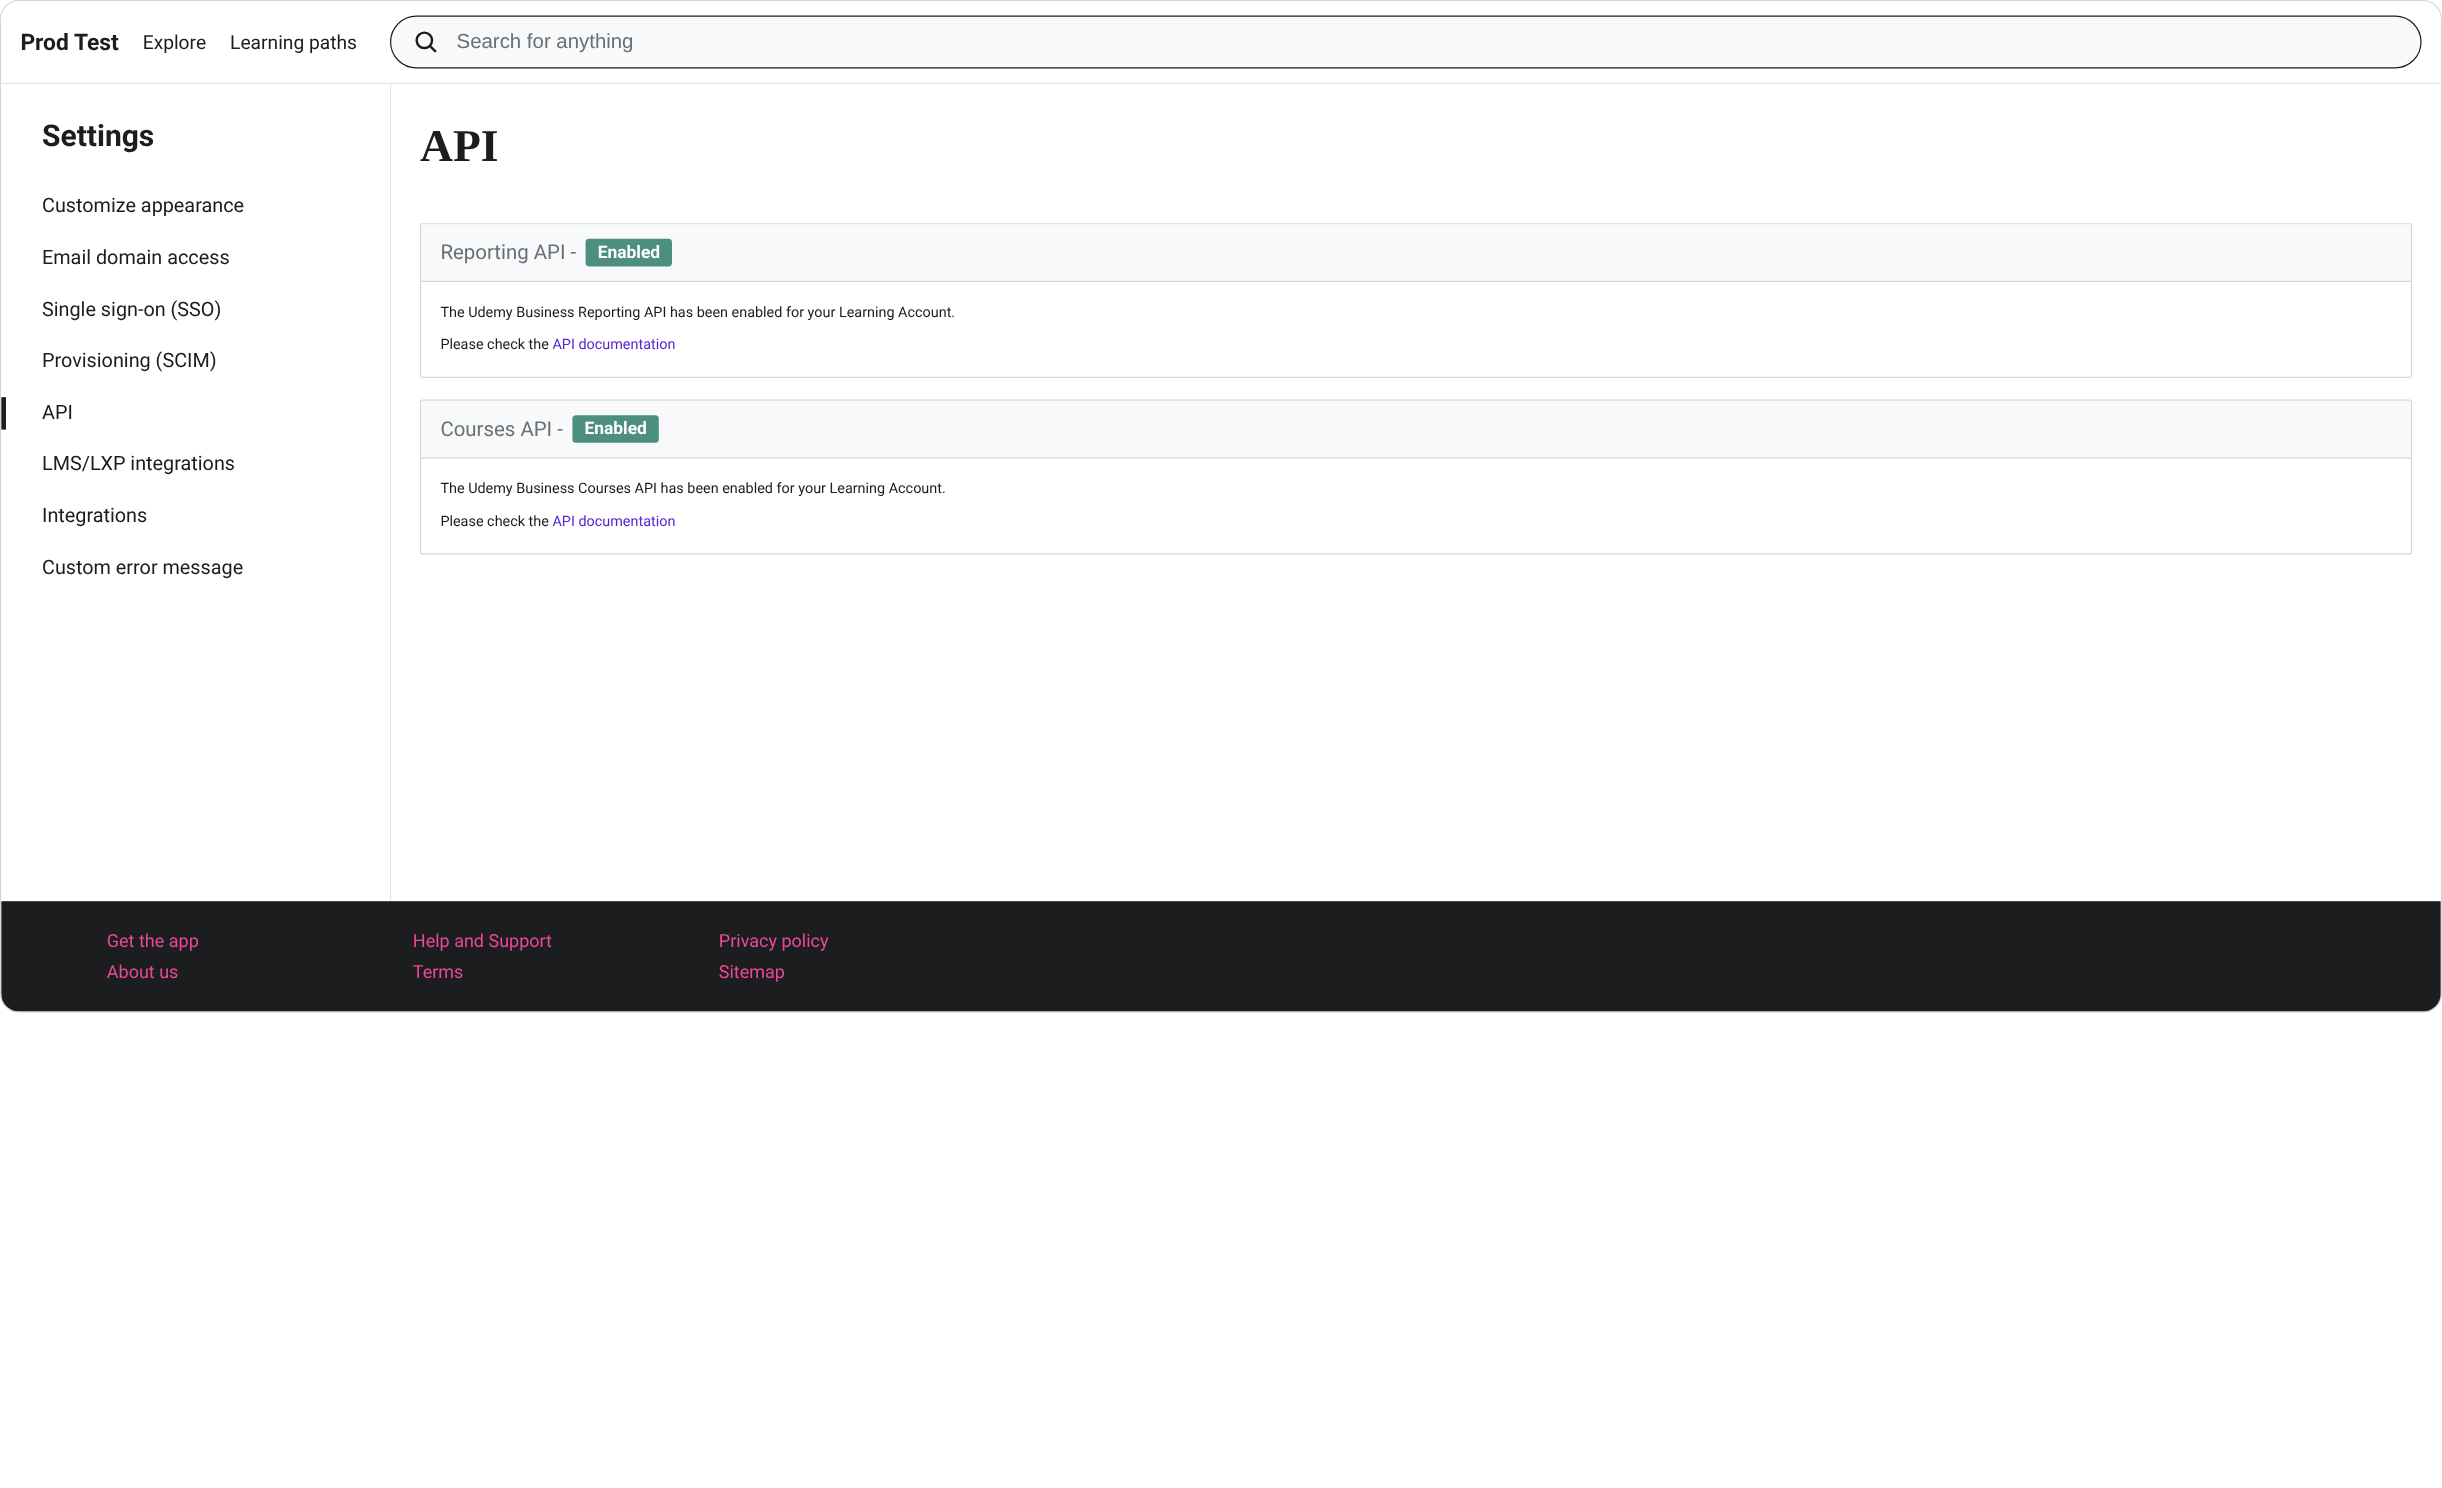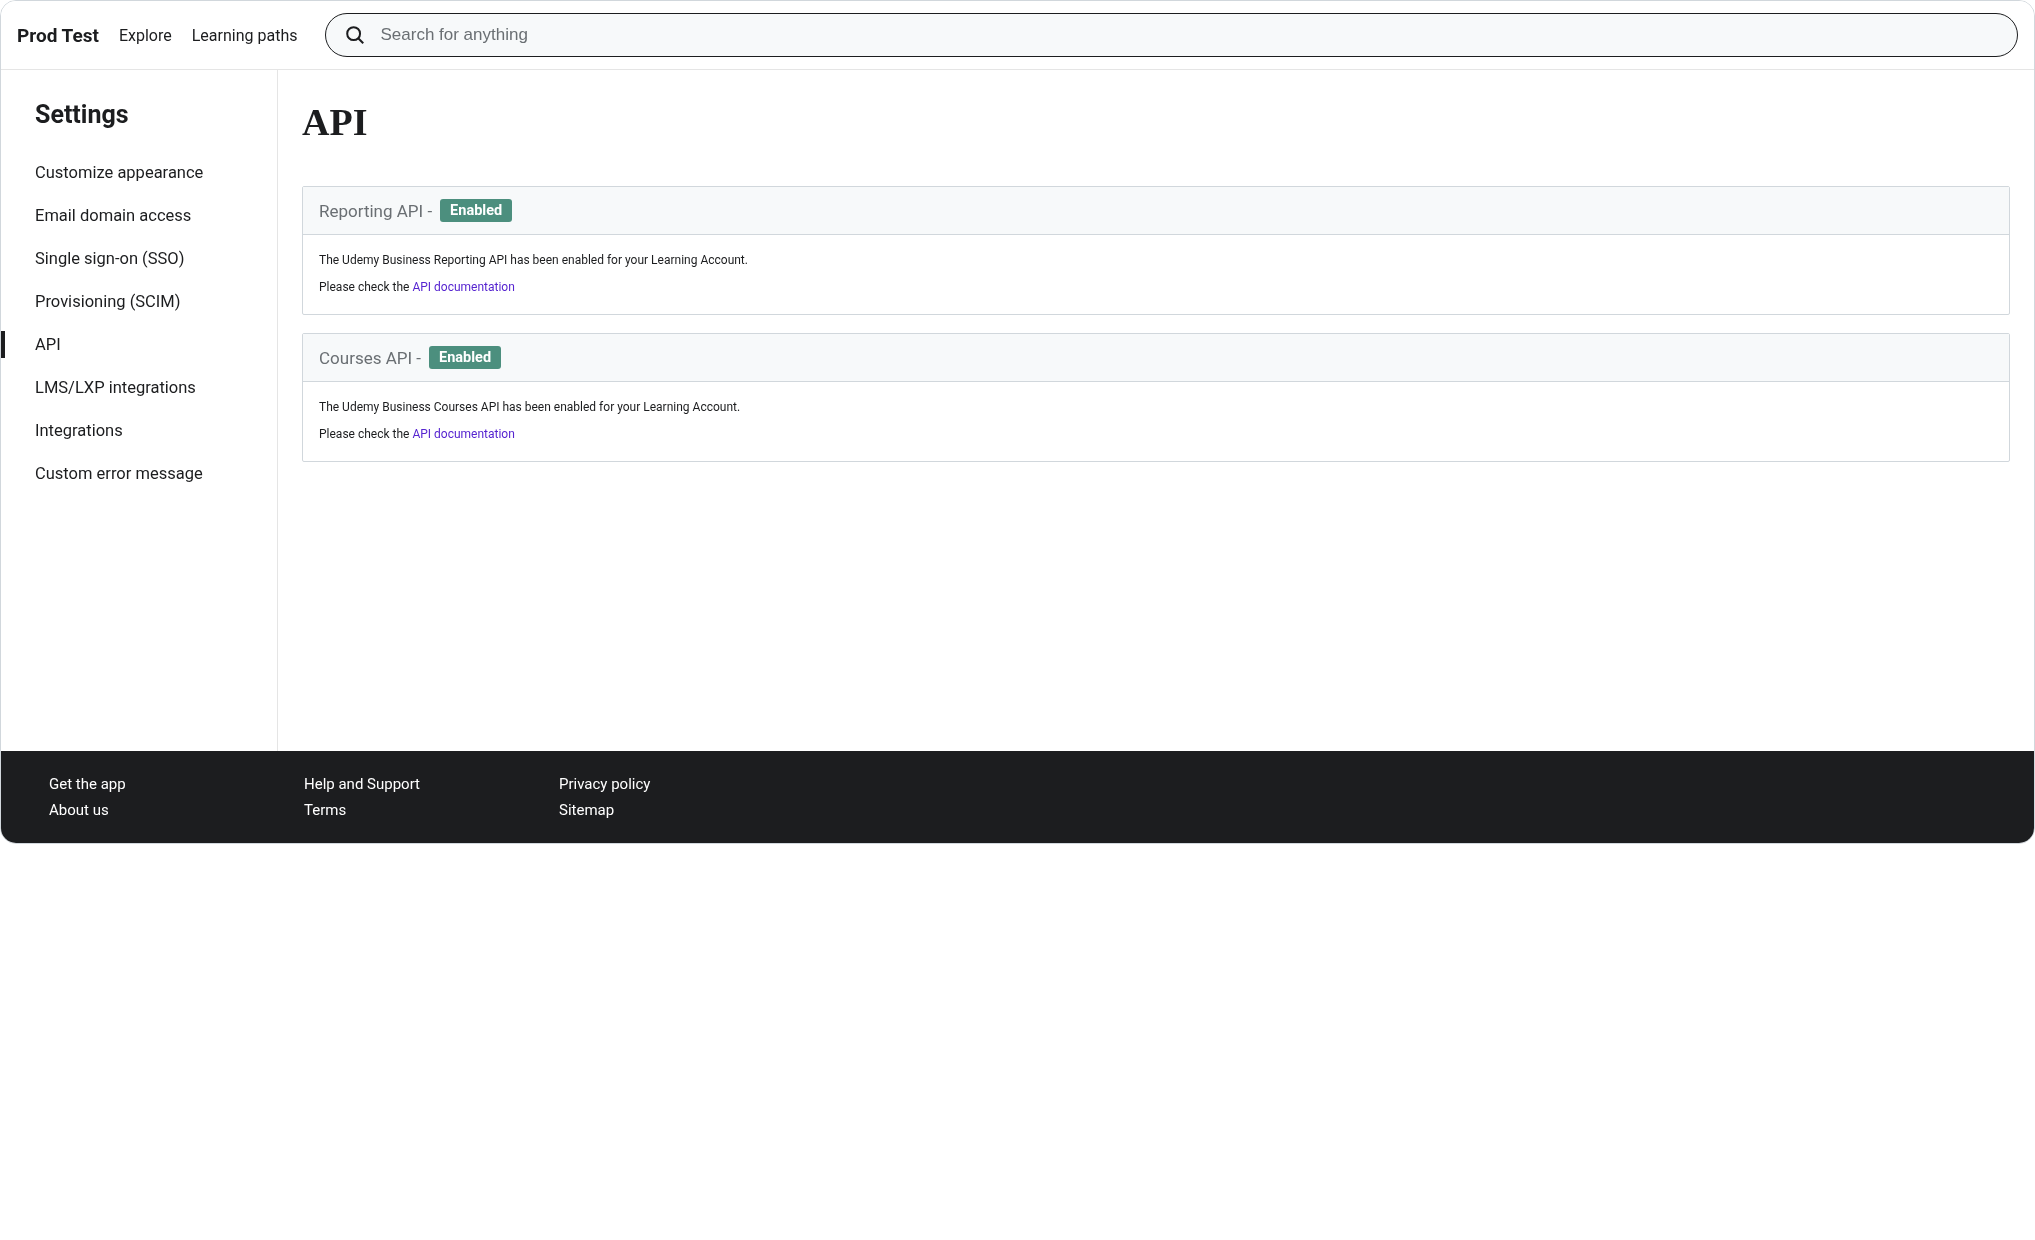--- a/index.html
+++ b/index.html
@@ -84,21 +84,21 @@
     }
     
     
     .body {
       display: flex;
       flex: 1;
       min-height: 0;
     }
     
     .sidebar {
-      width: 277px;
+      width: 325px;
       border-right: 1px solid #e5e5e5;
       padding: 30px 0 30px 0;
       background: #ffffff;
     }
     
     .sidebar-title {
       font-size: 25px;
       font-weight: 700;
       padding: 0 34px 22px 34px;
       color: #1c1d1f;
@@ -195,22 +195,23 @@
     
     .footer-col {
       width: 255px;
       display: flex;
       flex-direction: column;
       gap: 8px;
     }
     
     .footer-link {
       font-size: 15px;
-      color: #ffffff;
-      cursor: pointer;
+      color: #ec4899;
+      cursor: pointer;
+      margin-left: 40px;
     }
   </style>
 </head>
 <body>
 
 <div class="wrapper">
 
   <header class="header">
     <div class="brand">Prod Test</div>
     <div class="nav-link">Explore</div>

